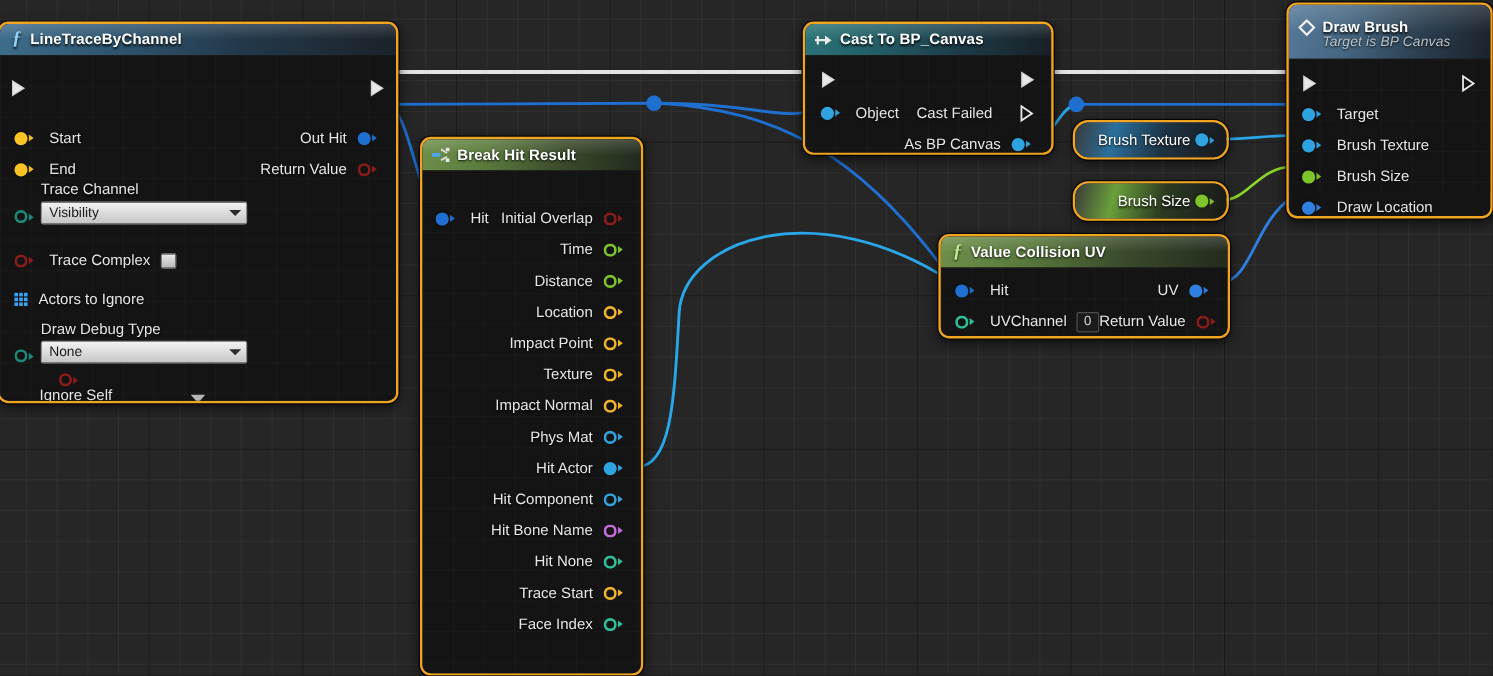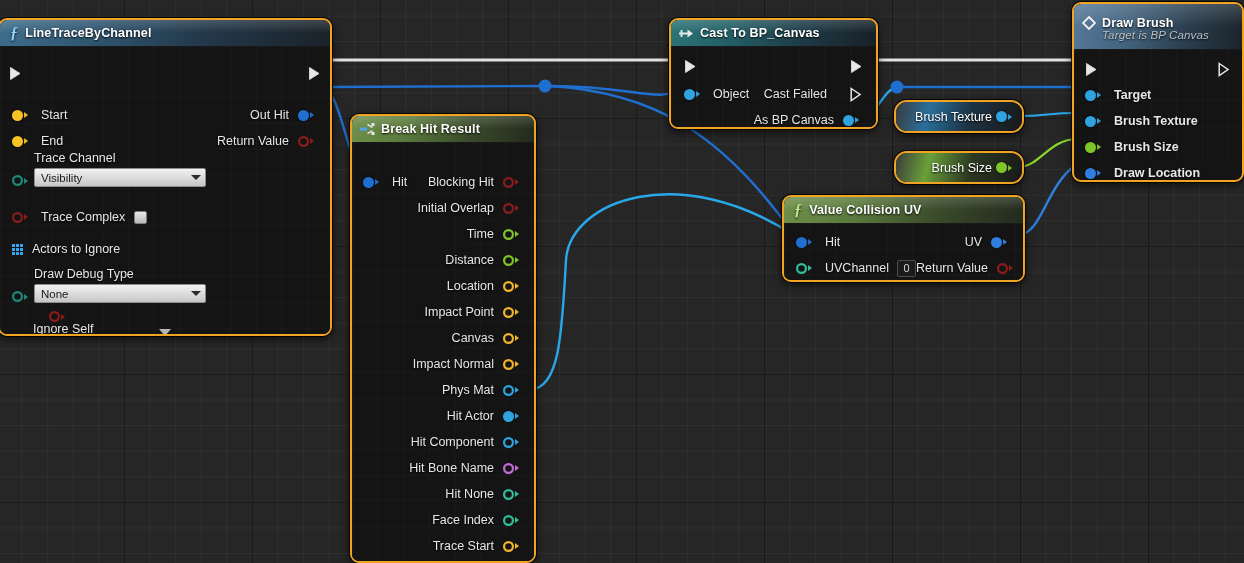--- a/index.html
+++ b/index.html
@@ -291,27 +291,20 @@
         <span class="pinwrap" style="color:#1f6fd0;">
           <span class="pin filled"></span>
             <span class="pin-arrow"></span>
         </span>
         <span class="lbl" style="margin-left:9px;">Hit</span>
       </div>
 
       <div id="bhr-outputs" style="position:absolute;right:11px;top:27px;width:160px;">
           <div class="row out" style="height: 26px;">
             <span class="pinwrap" style="color:#8c1c1c;">
-              <span class="lbl" style="margin-right:9px;color:#e6e6e6;">Blocking Hit</span>
-              <span class="pin hollow"></span>
-              <span class="pin-arrow"></span>
-            </span>
-          </div>
-          <div class="row out" style="height: 26px;">
-            <span class="pinwrap" style="color:#8c1c1c;">
               <span class="lbl" style="margin-right:9px;color:#e6e6e6;">Initial Overlap</span>
               <span class="pin hollow"></span>
               <span class="pin-arrow"></span>
             </span>
           </div>
           <div class="row out" style="height: 26px;">
             <span class="pinwrap" style="color:#7ec52a;">
               <span class="lbl" style="margin-right:9px;color:#e6e6e6;">Time</span>
               <span class="pin hollow"></span>
               <span class="pin-arrow"></span>
@@ -333,21 +326,21 @@
           </div>
           <div class="row out" style="height: 26px;">
             <span class="pinwrap" style="color:#f0b429;">
               <span class="lbl" style="margin-right:9px;color:#e6e6e6;">Impact Point</span>
               <span class="pin hollow"></span>
               <span class="pin-arrow"></span>
             </span>
           </div>
           <div class="row out" style="height: 26px;">
             <span class="pinwrap" style="color:#f0b429;">
-              <span class="lbl" style="margin-right:9px;color:#e6e6e6;">Canvas</span>
+              <span class="lbl" style="margin-right:9px;color:#e6e6e6;">Texture</span>
               <span class="pin hollow"></span>
               <span class="pin-arrow"></span>
             </span>
           </div>
           <div class="row out" style="height: 26px;">
             <span class="pinwrap" style="color:#f0b429;">
               <span class="lbl" style="margin-right:9px;color:#e6e6e6;">Impact Normal</span>
               <span class="pin hollow"></span>
               <span class="pin-arrow"></span>
             </span>
@@ -381,29 +374,29 @@
             </span>
           </div>
           <div class="row out" style="height: 26px;">
             <span class="pinwrap" style="color:#2fbf9a;">
               <span class="lbl" style="margin-right:9px;color:#e6e6e6;">Hit None</span>
               <span class="pin hollow"></span>
               <span class="pin-arrow"></span>
             </span>
           </div>
           <div class="row out" style="height: 26px;">
+            <span class="pinwrap" style="color:#f0b429;">
+              <span class="lbl" style="margin-right:9px;color:#e6e6e6;">Trace Start</span>
+              <span class="pin hollow"></span>
+              <span class="pin-arrow"></span>
+            </span>
+          </div>
+          <div class="row out" style="height: 26px;">
             <span class="pinwrap" style="color:#2fbf9a;">
               <span class="lbl" style="margin-right:9px;color:#e6e6e6;">Face Index</span>
-              <span class="pin hollow"></span>
-              <span class="pin-arrow"></span>
-            </span>
-          </div>
-          <div class="row out" style="height: 26px;">
-            <span class="pinwrap" style="color:#f0b429;">
-              <span class="lbl" style="margin-right:9px;color:#e6e6e6;">Trace Start</span>
               <span class="pin hollow"></span>
               <span class="pin-arrow"></span>
             </span>
           </div>
           <div class="row out" style="height: 26px;"></div>
         </div>
     </div>
   </div>
 
   <div class="node" style="left:669px;top:18px;width:209px;height:111px;">
@@ -499,21 +492,21 @@
       <div style="position:relative;display:flex;align-items:center;">
         <span style="margin-right:6px;display:inline-flex;">
           <svg width="14" height="14" viewBox="0 0 14 14">
             <path d="M7 1 L13 7 L7 13 L1 7 Z" fill="none" stroke="#f2f2f2" stroke-width="1.8"></path>
           </svg>
         </span>
         <span>Draw Brush</span>
       </div>
       <span class="sub">Target is BP Canvas</span>
     </div>
-    <div class="body" style="height:111px;font-weight:bold;">
+    <div class="body" style="height:111px;">
       <div class="row" style="position:absolute;left:0;top:7px;width:100%;">
         <span class="exec" style="position:absolute;left:11px;">
           <svg width="13" height="15" viewBox="0 0 13 15">
               <path d="M1.5 1.5 L11 7.5 L1.5 13.5 Z" fill="#e8e8e8" stroke="#d0d0d0" stroke-width="1"></path>
             </svg>
         </span>
         <span class="exec" style="position:absolute;right:11px;">
           <svg width="12" height="15" viewBox="0 0 12 15">
               <path d="M1.2 1.5 L10 7.5 L1.2 13.5 Z" fill="none" stroke="#e8e8e8" stroke-width="1.5"></path>
             </svg>

